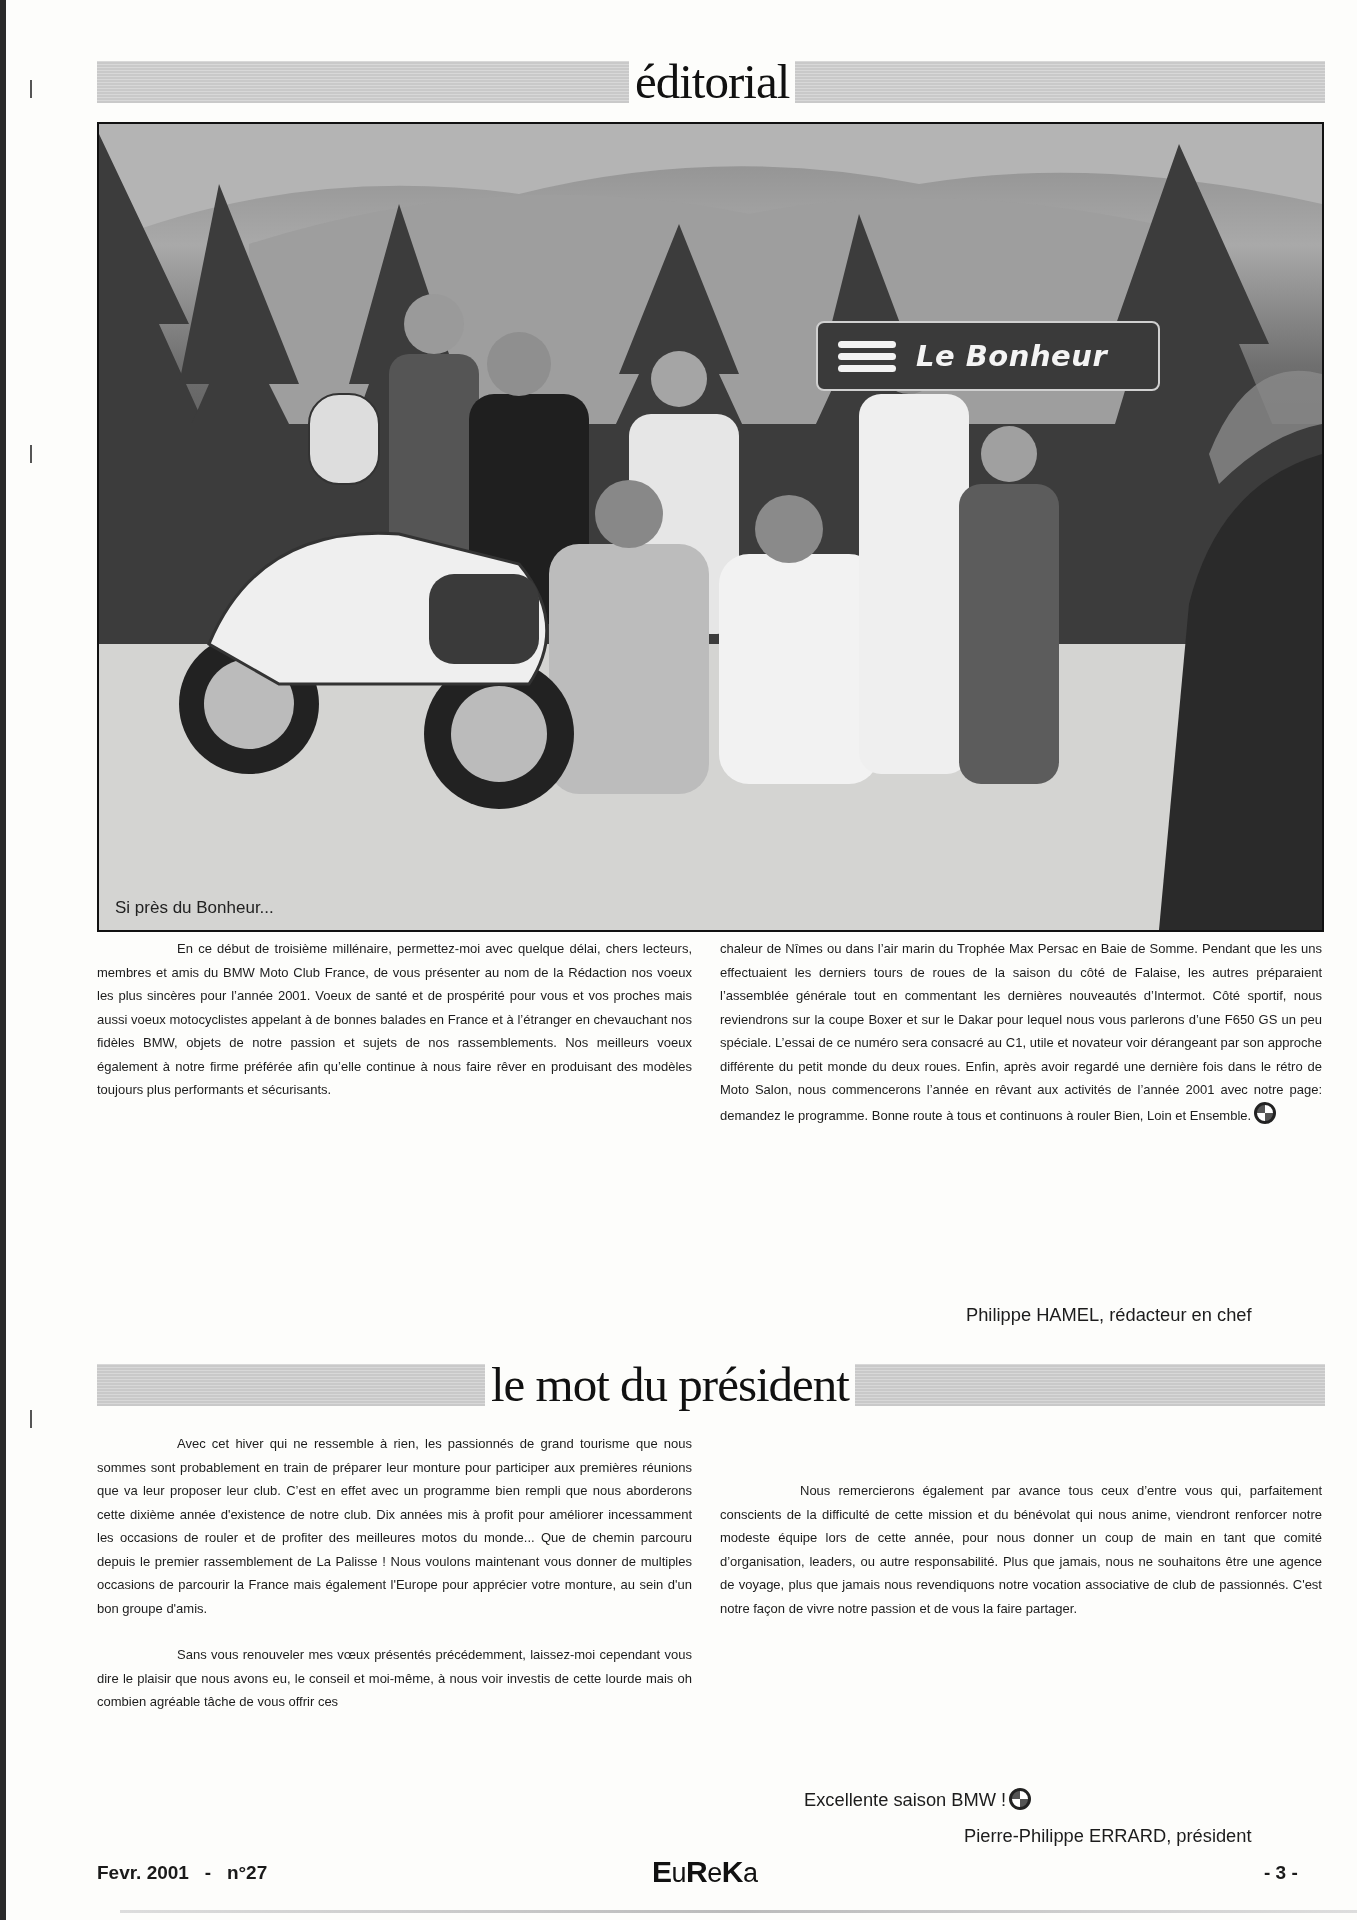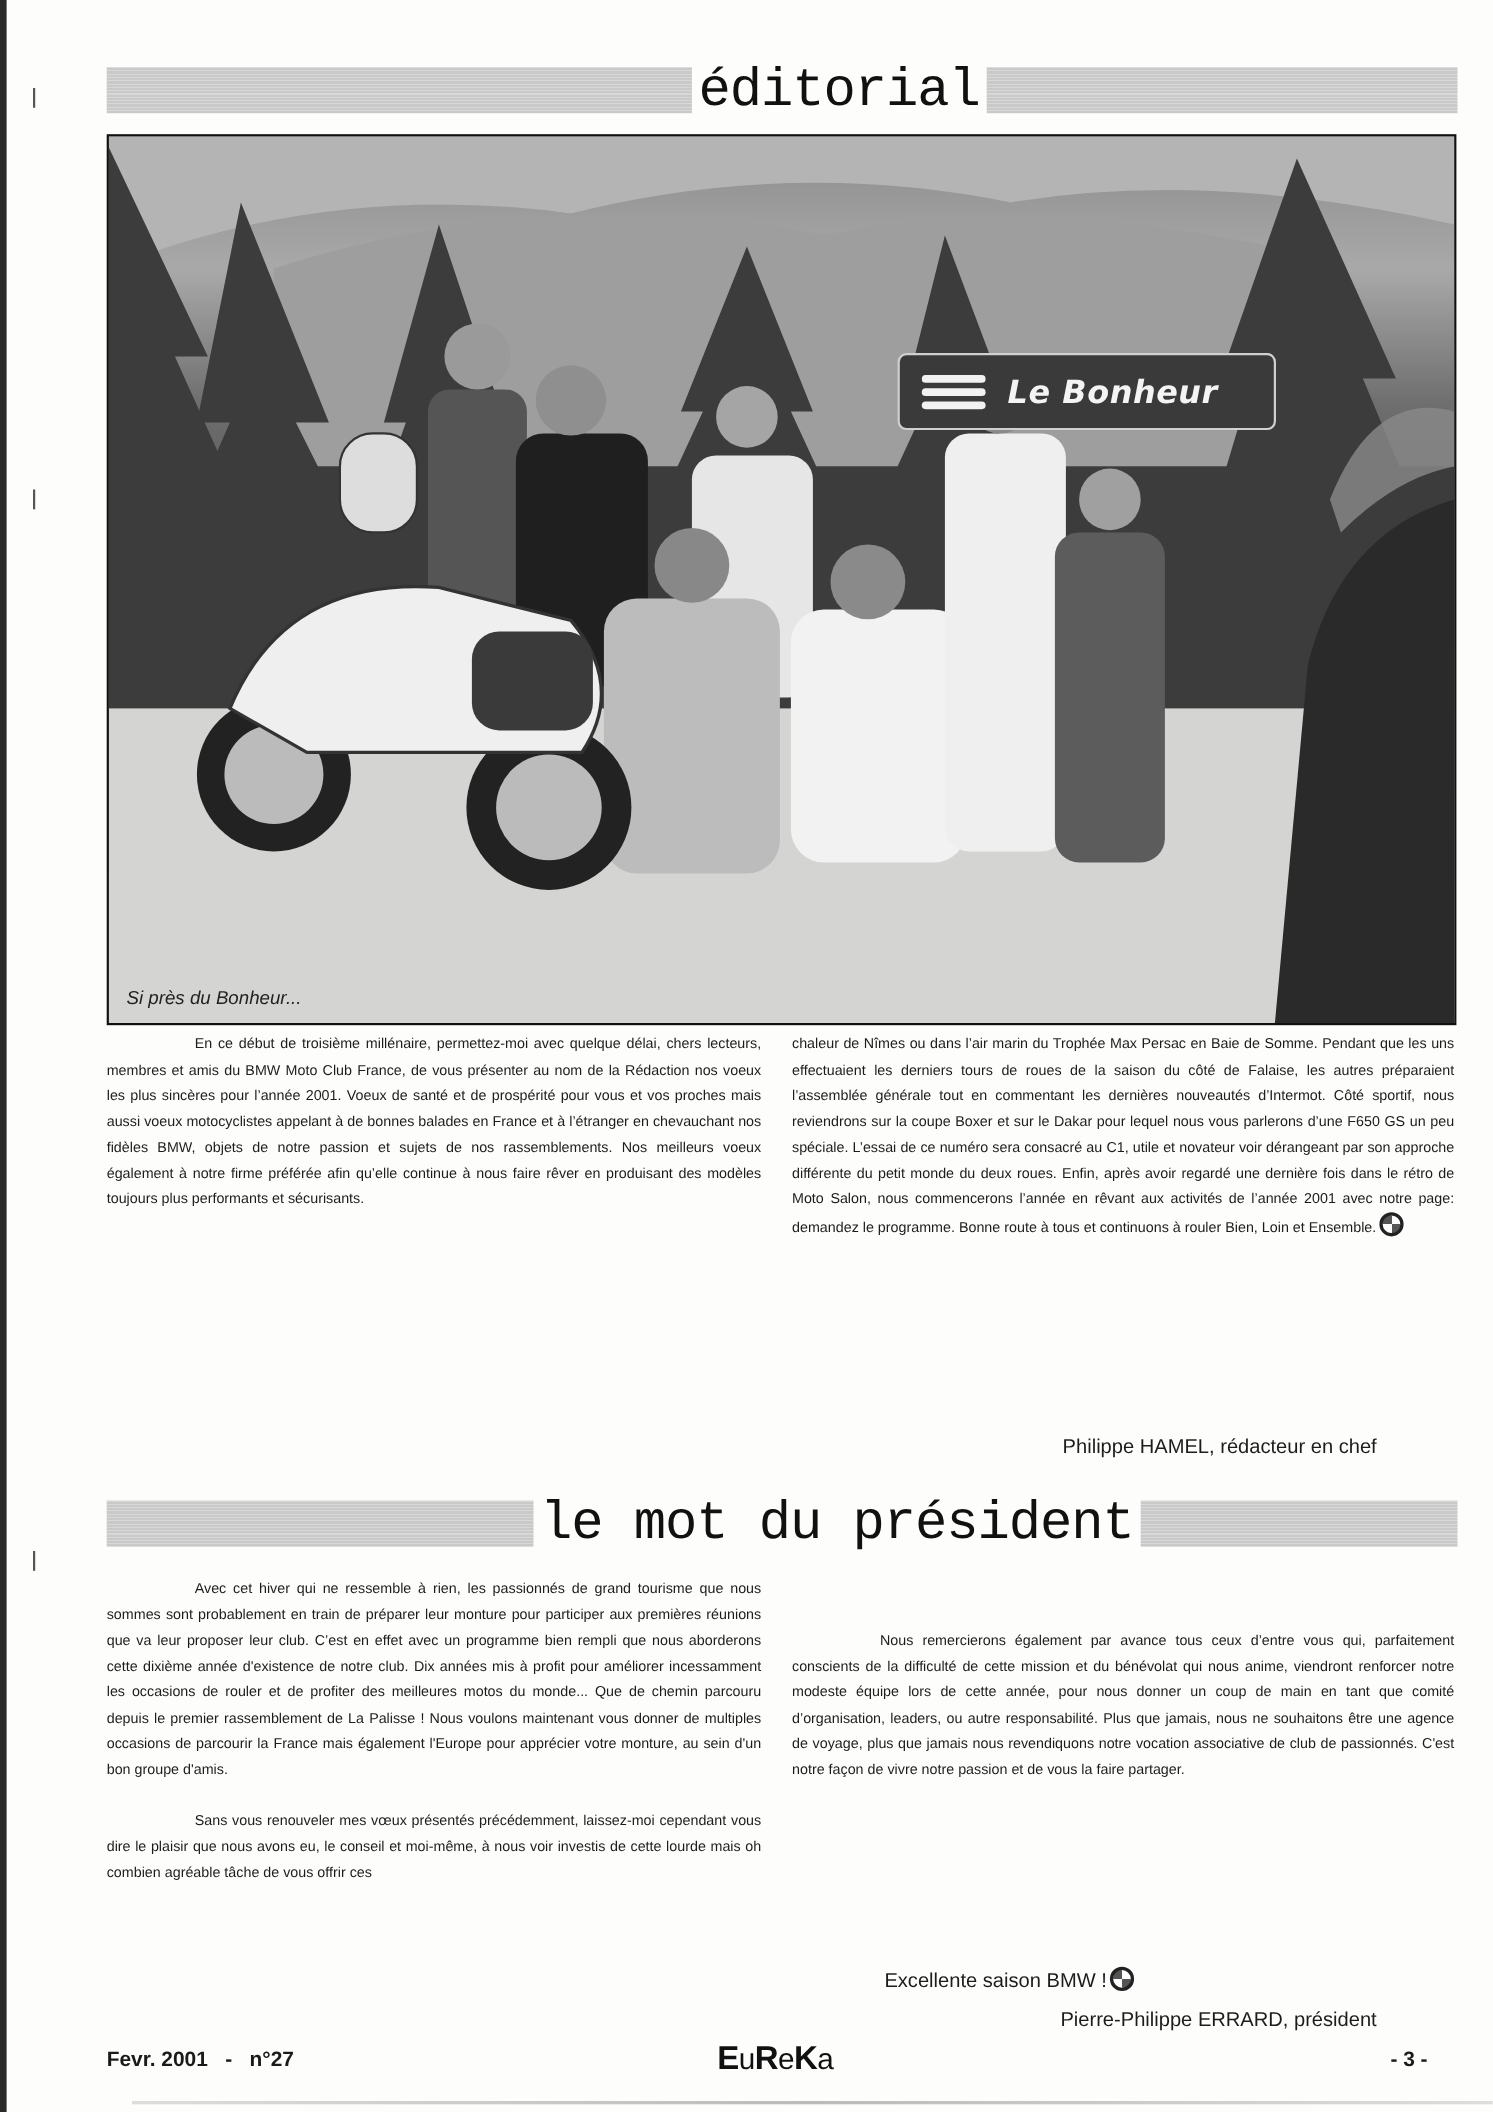--- a/index.html
+++ b/index.html
@@ -14,36 +14,36 @@
   .section-header {
     position: absolute; left: 97px; width: 1228px; height: 56px;
     display: flex; align-items: center;
   }
   .header-bar {
     flex: 1; height: 42px;
     background: repeating-linear-gradient(0deg, #c9c9c9 0px, #c9c9c9 2px, #d8d8d8 2px, #d8d8d8 3px);
   }
   .header-title {
     font-size: 49px; line-height: 56px; color: #111; padding: 0 6px;
-    font-family: Liberation Mono, monospace; white-space: nowrap;
+    font-family: Liberation Serif, serif; white-space: nowrap;
     letter-spacing: -1px;
   }
   #editorial-header { top: 54px; }
   #editorial-header .bar-left { flex: 0 0 532px; }
   #president-header { top: 1357px; }
   #president-header .bar-left { flex: 0 0 388px; }
 
   .photo {
     position: absolute; left: 97px; top: 122px; width: 1223px; height: 806px;
     border: 2px solid #111; overflow: hidden;
     background: linear-gradient(180deg, #8b8b8b 0%, #a9a9a9 15%, #6f6f6f 30%, #4d4d4d 50%, #7c7c7c 70%, #c9c9c7 85%, #d9d9d7 100%);
   }
   .photo svg { position: absolute; left: 0; top: 0; width: 100%; height: 100%; }
   .photo-caption {
-    position: absolute; left: 16px; bottom: 12px; font-style: italic; font-size: 17px; color: #222;
+    position: absolute; left: 16px; bottom: 12px; font-size: 17px; color: #222;
   }
   .sign {
     position: absolute; left: 717px; top: 197px; width: 344px; height: 70px;
     background: #3a3a3a; border-radius: 8px; border: 2px solid #d0d0d0;
     display: flex; align-items: center; box-sizing: border-box;
   }
   .sign-waves { width: 70px; display: flex; flex-direction: column; align-items: center; gap: 5px; margin-left: 14px; }
   .sign-waves span { display: block; width: 58px; height: 7px; background: #f2f2f2; border-radius: 6px; }
   .sign-text {
     color: #f4f4f4; font-weight: bold; font-style: italic; font-size: 29px; margin-left: 14px;

